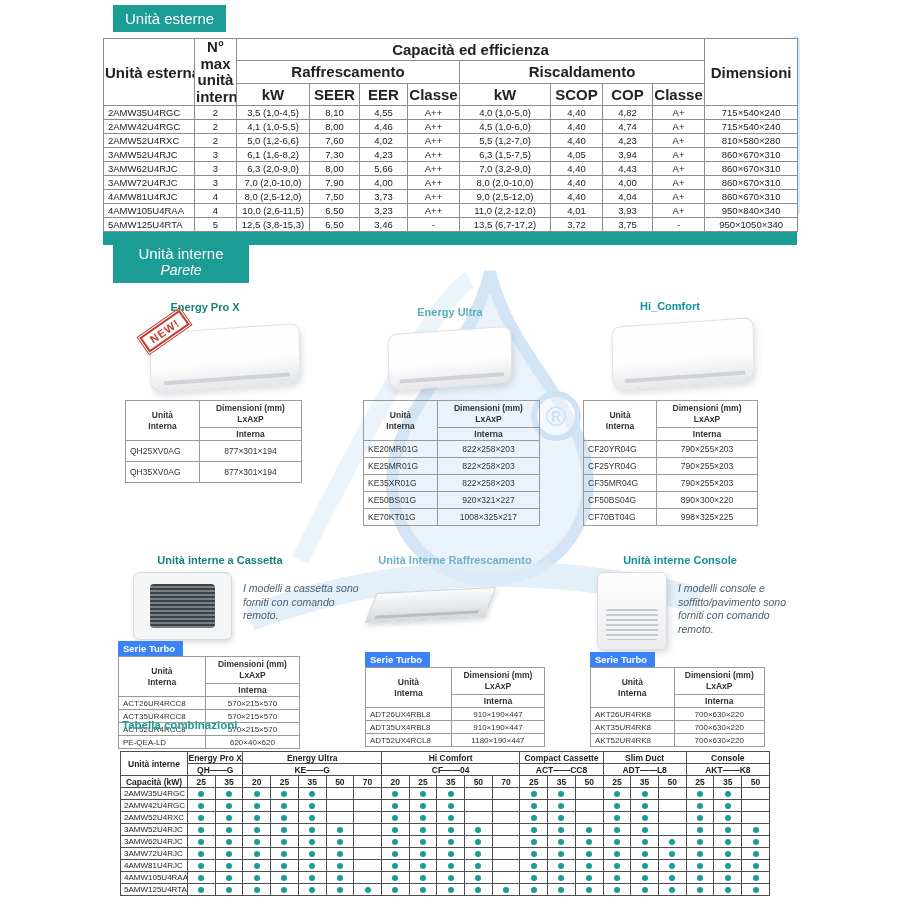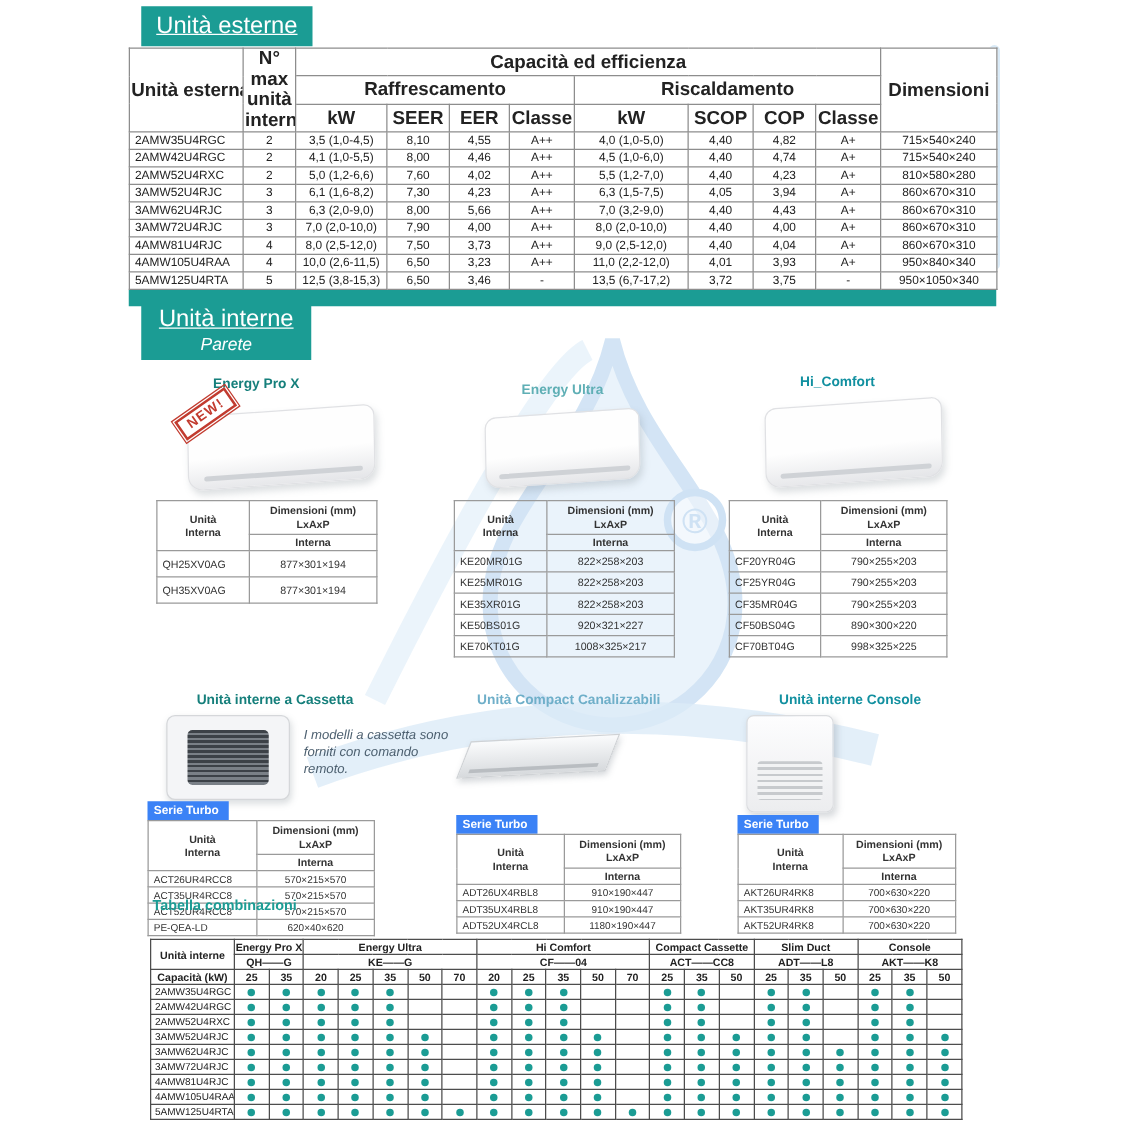--- a/index.html
+++ b/index.html
@@ -4,21 +4,21 @@
 <style>
   html,body{margin:0;padding:0;background:#fff;}
   .page{position:relative;width:900px;height:900px;background:#fff;overflow:hidden;
         font-family:"Liberation Sans",sans-serif;color:#222;}
   .wm{position:absolute;left:0;top:0;z-index:0;pointer-events:none;}
   .layer{position:absolute;z-index:1;}
 
   
   .badge{position:absolute;z-index:1;background:#1B9C94;color:#fff;text-align:center;
          padding:5px 12px;line-height:1.15;}
-  .badge .t1{font-size:19px;text-decoration:underline;}
+  .badge .t1{font-size:15px;}
   .badge .t2{font-size:14px;font-style:italic;}
 
   
   .t-outdoor{border-collapse:collapse;table-layout:fixed;width:694px;background:#fff;}
   .t-outdoor th,.t-outdoor td{border:1px solid #8d8d8d;text-align:center;overflow:hidden;
          white-space:nowrap;padding:0 1px;}
   .t-outdoor th{font-size:15px;font-weight:bold;height:15px;}
   .t-outdoor td{font-size:9.5px;height:13px;}
   .t-outdoor td.model{text-align:left;padding-left:4px;}
   .pre{white-space:pre-line !important;line-height:1.1;}
@@ -377,30 +377,31 @@
           </tr>
           <tr>
             <td class="model">CF70BT04G</td>
             <td>998×325×225</td>
           </tr>
         </tbody>
     </table>
   </div>
 
   <div class="sec-title c-dark" style="left:130px;top:554px;width:180px;">Unità interne a Cassetta</div>
-  <div class="sec-title c-lite" style="left:360px;top:554px;width:190px;">Unità Compact Canalizzabili</div>
+  <div class="sec-title c-lite" style="left:360px;top:554px;width:190px;">Unità Interne Raffrescamento</div>
   <div class="sec-title c-teal2" style="left:590px;top:554px;width:180px;">Unità interne Console</div>
 
   <div class="cassette" style="left:133px;top:572px;width:97px;height:66px;">
     <div class="grille"></div>
   </div>
   <div class="duct" style="left:372px;top:590px;width:115px;height:28px;"></div>
   <div class="console" style="left:597px;top:572px;width:68px;height:76px;"></div>
 
   <div class="desc" style="left:243px;top:582px;width:120px;">I modelli a cassetta sono forniti con comando remoto.</div>
+  <div class="desc" style="left:678px;top:582px;width:115px;">I modelli console e soffitto/pavimento sono forniti con comando remoto.</div>
 
   <div class="serie-bar" style="left:118px;top:641px;">Serie Turbo</div>
   <div class="serie-bar" style="left:365px;top:652px;">Serie Turbo</div>
   <div class="serie-bar" style="left:590px;top:652px;">Serie Turbo</div>
 
   <div class="layer" style="left:118px;top:656px;">
     <table class="t-dim rows-small" style="width:182px;">
       <colgroup>
           <col style="width:48%">
           <col>

